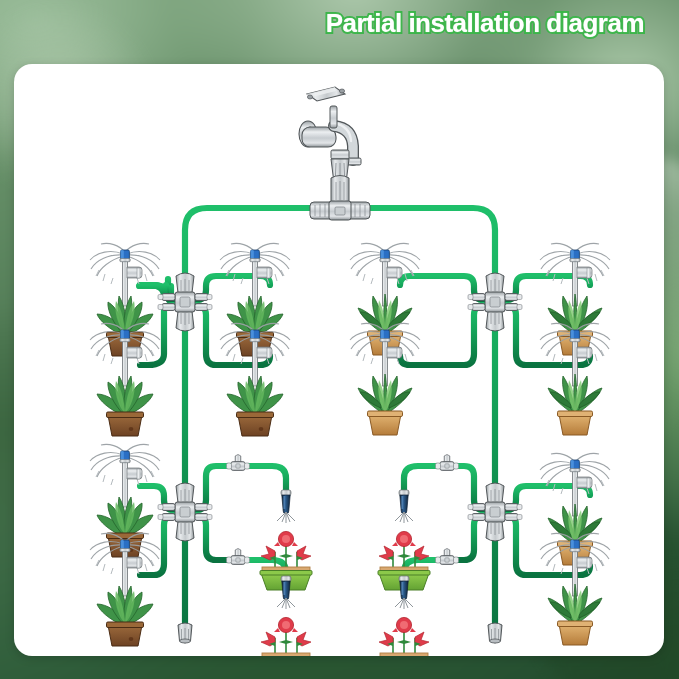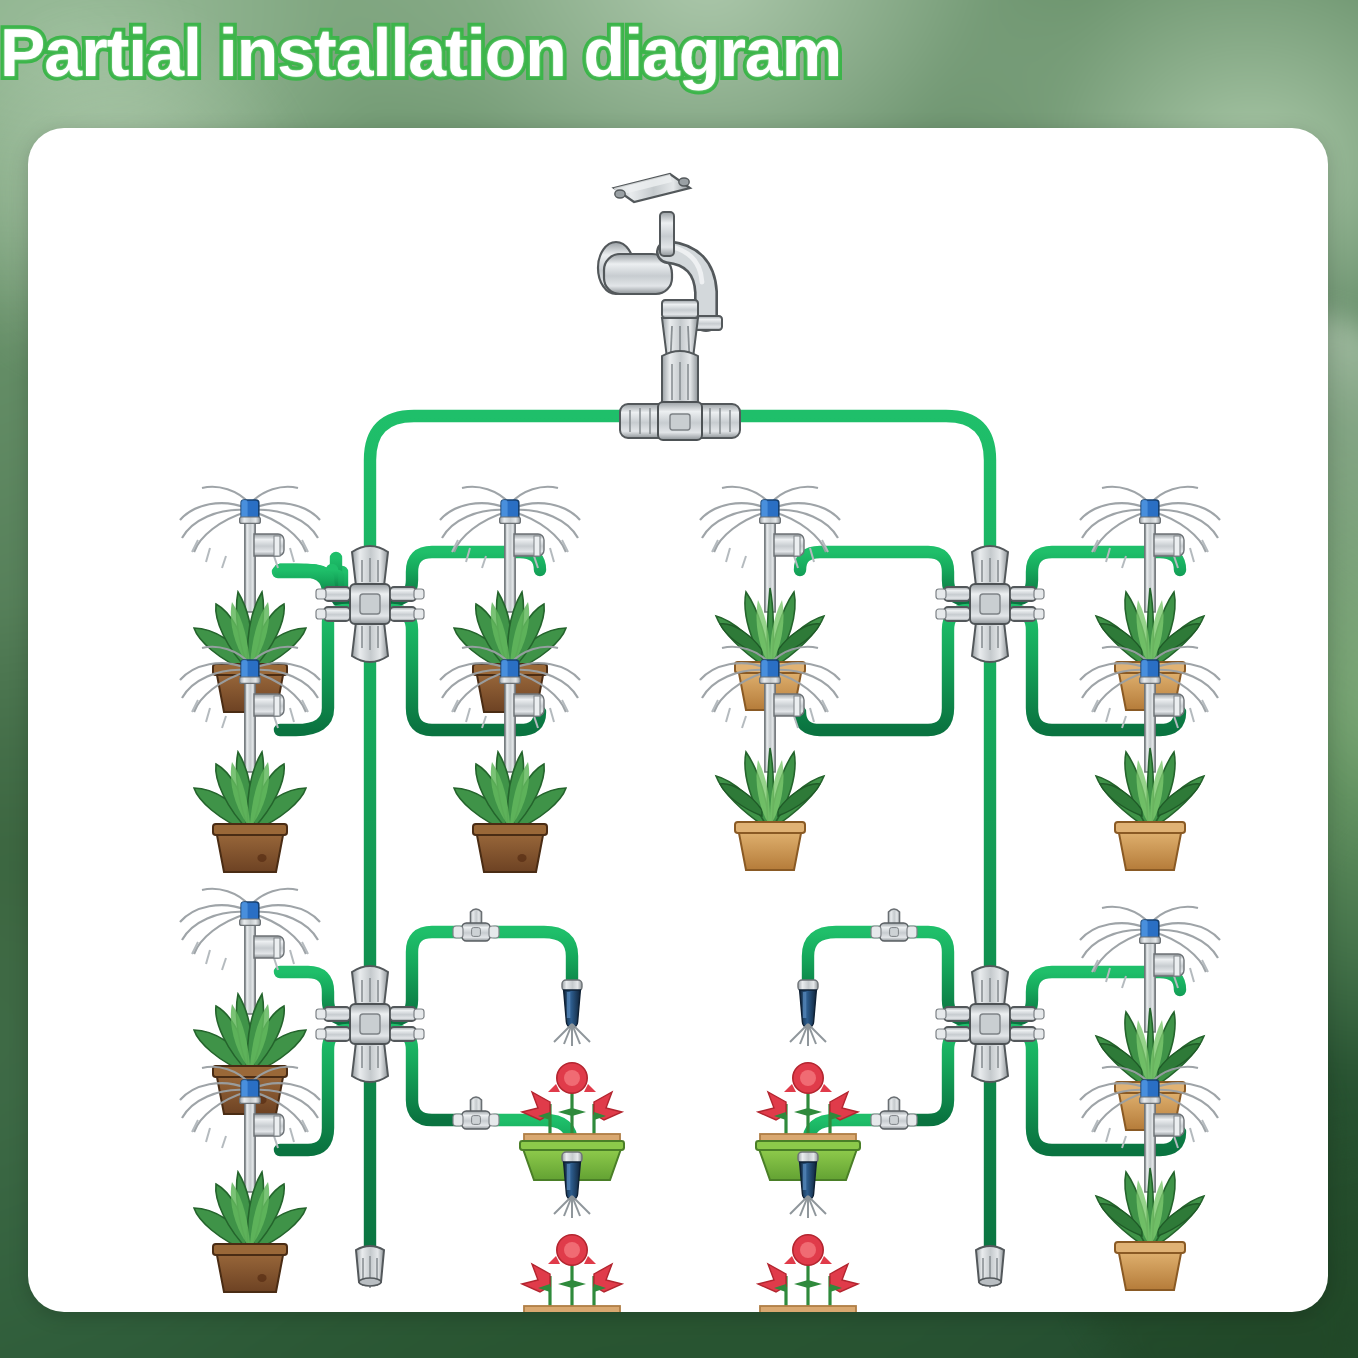--- a/index.html
+++ b/index.html
@@ -48,22 +48,22 @@
   #bg-leaf-c {
     left: -40px; top: 0px; width: 200px; height: 200px;
     background: radial-gradient(circle, rgba(214,231,208,.8), rgba(214,231,208,0) 70%);
     border-radius: 50%;
   }
 
   
   #title {
     position: absolute;
     left: 0; top: 8px; width: 644px;
-    text-align: left;
-    font-size: 34px;
+    text-align: right;
+    font-size: 26px;
     font-weight: bold;
     letter-spacing: -0.5px;
     color: #ffffff;
     -webkit-text-stroke: 4px #3cb54a;
     paint-order: stroke fill;
     text-shadow: 0 0 1px rgba(255,255,255,.6);
     user-select: none;
   }
 
   

